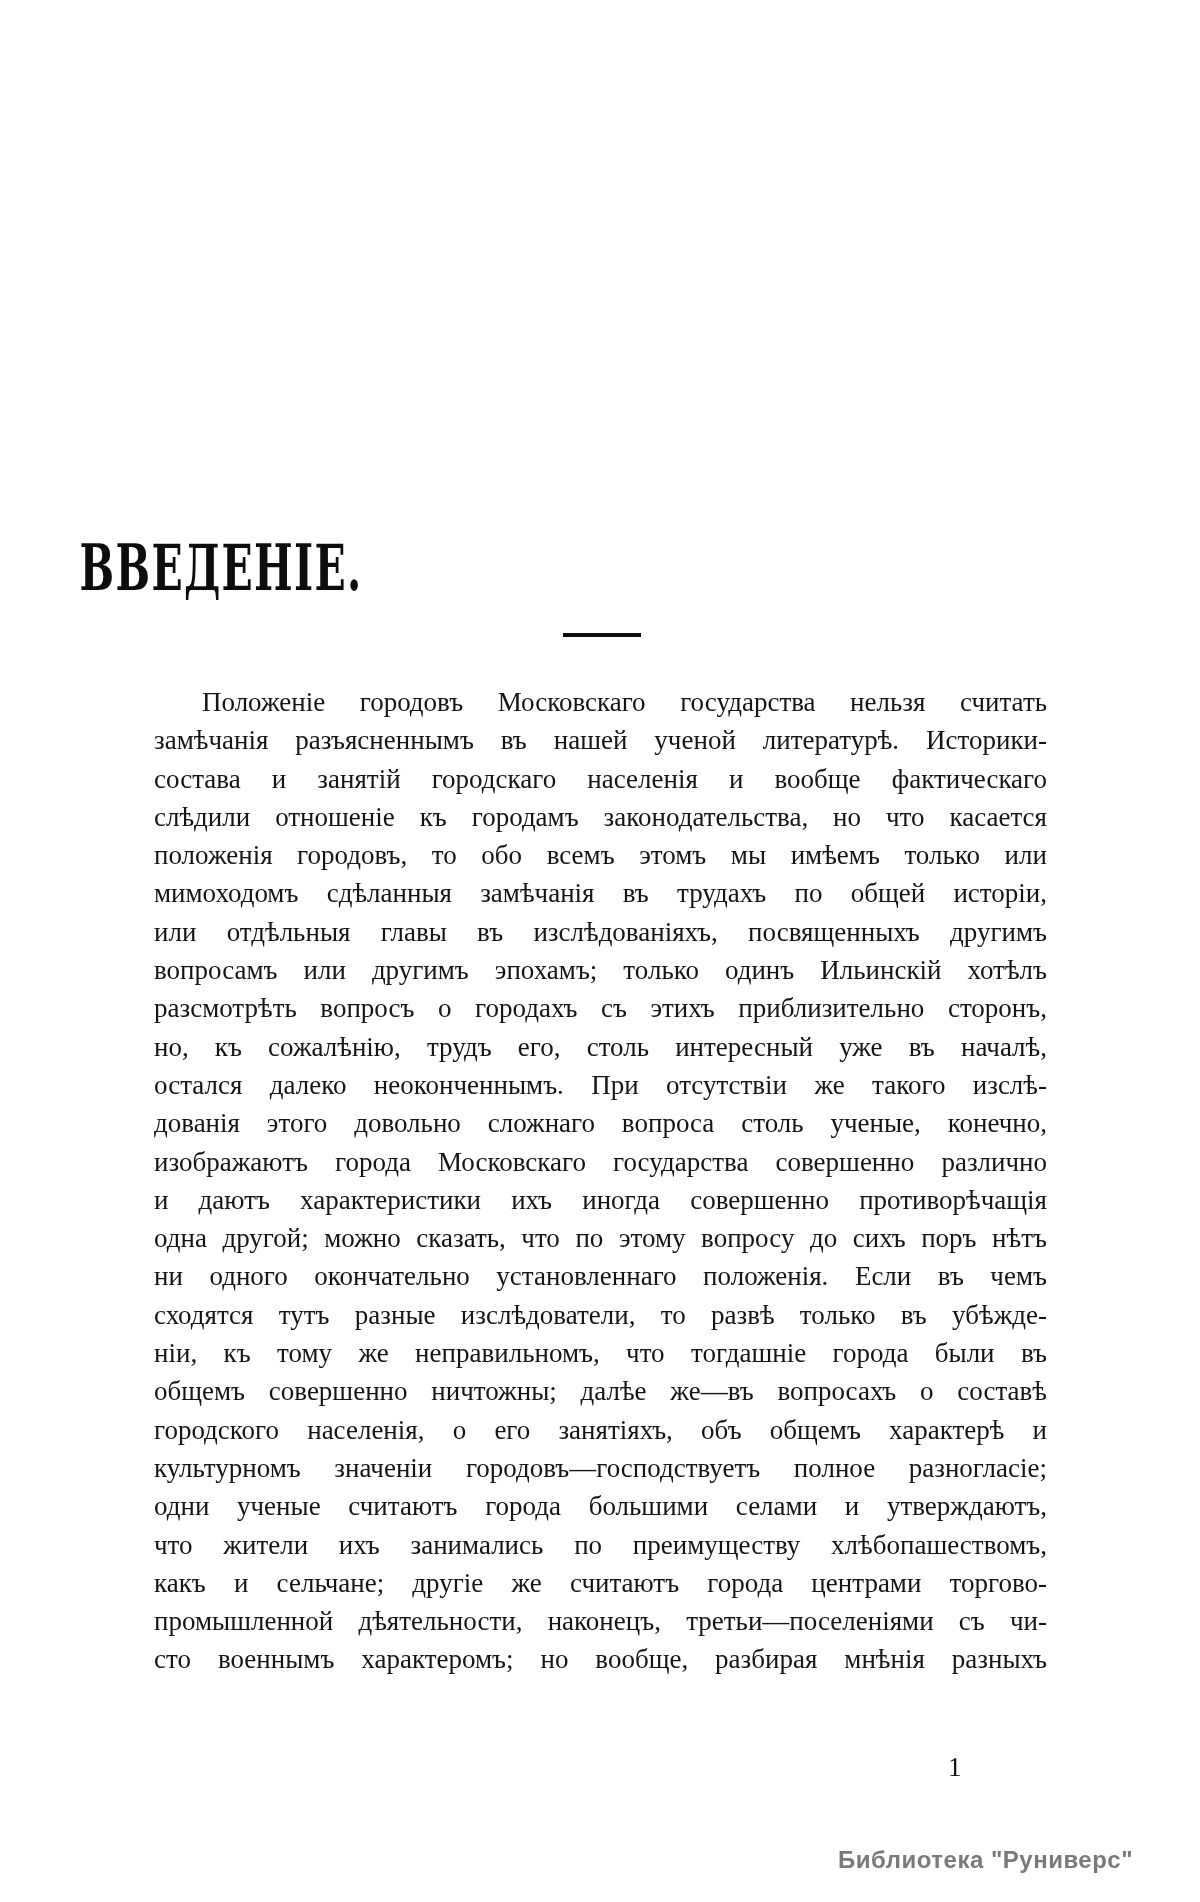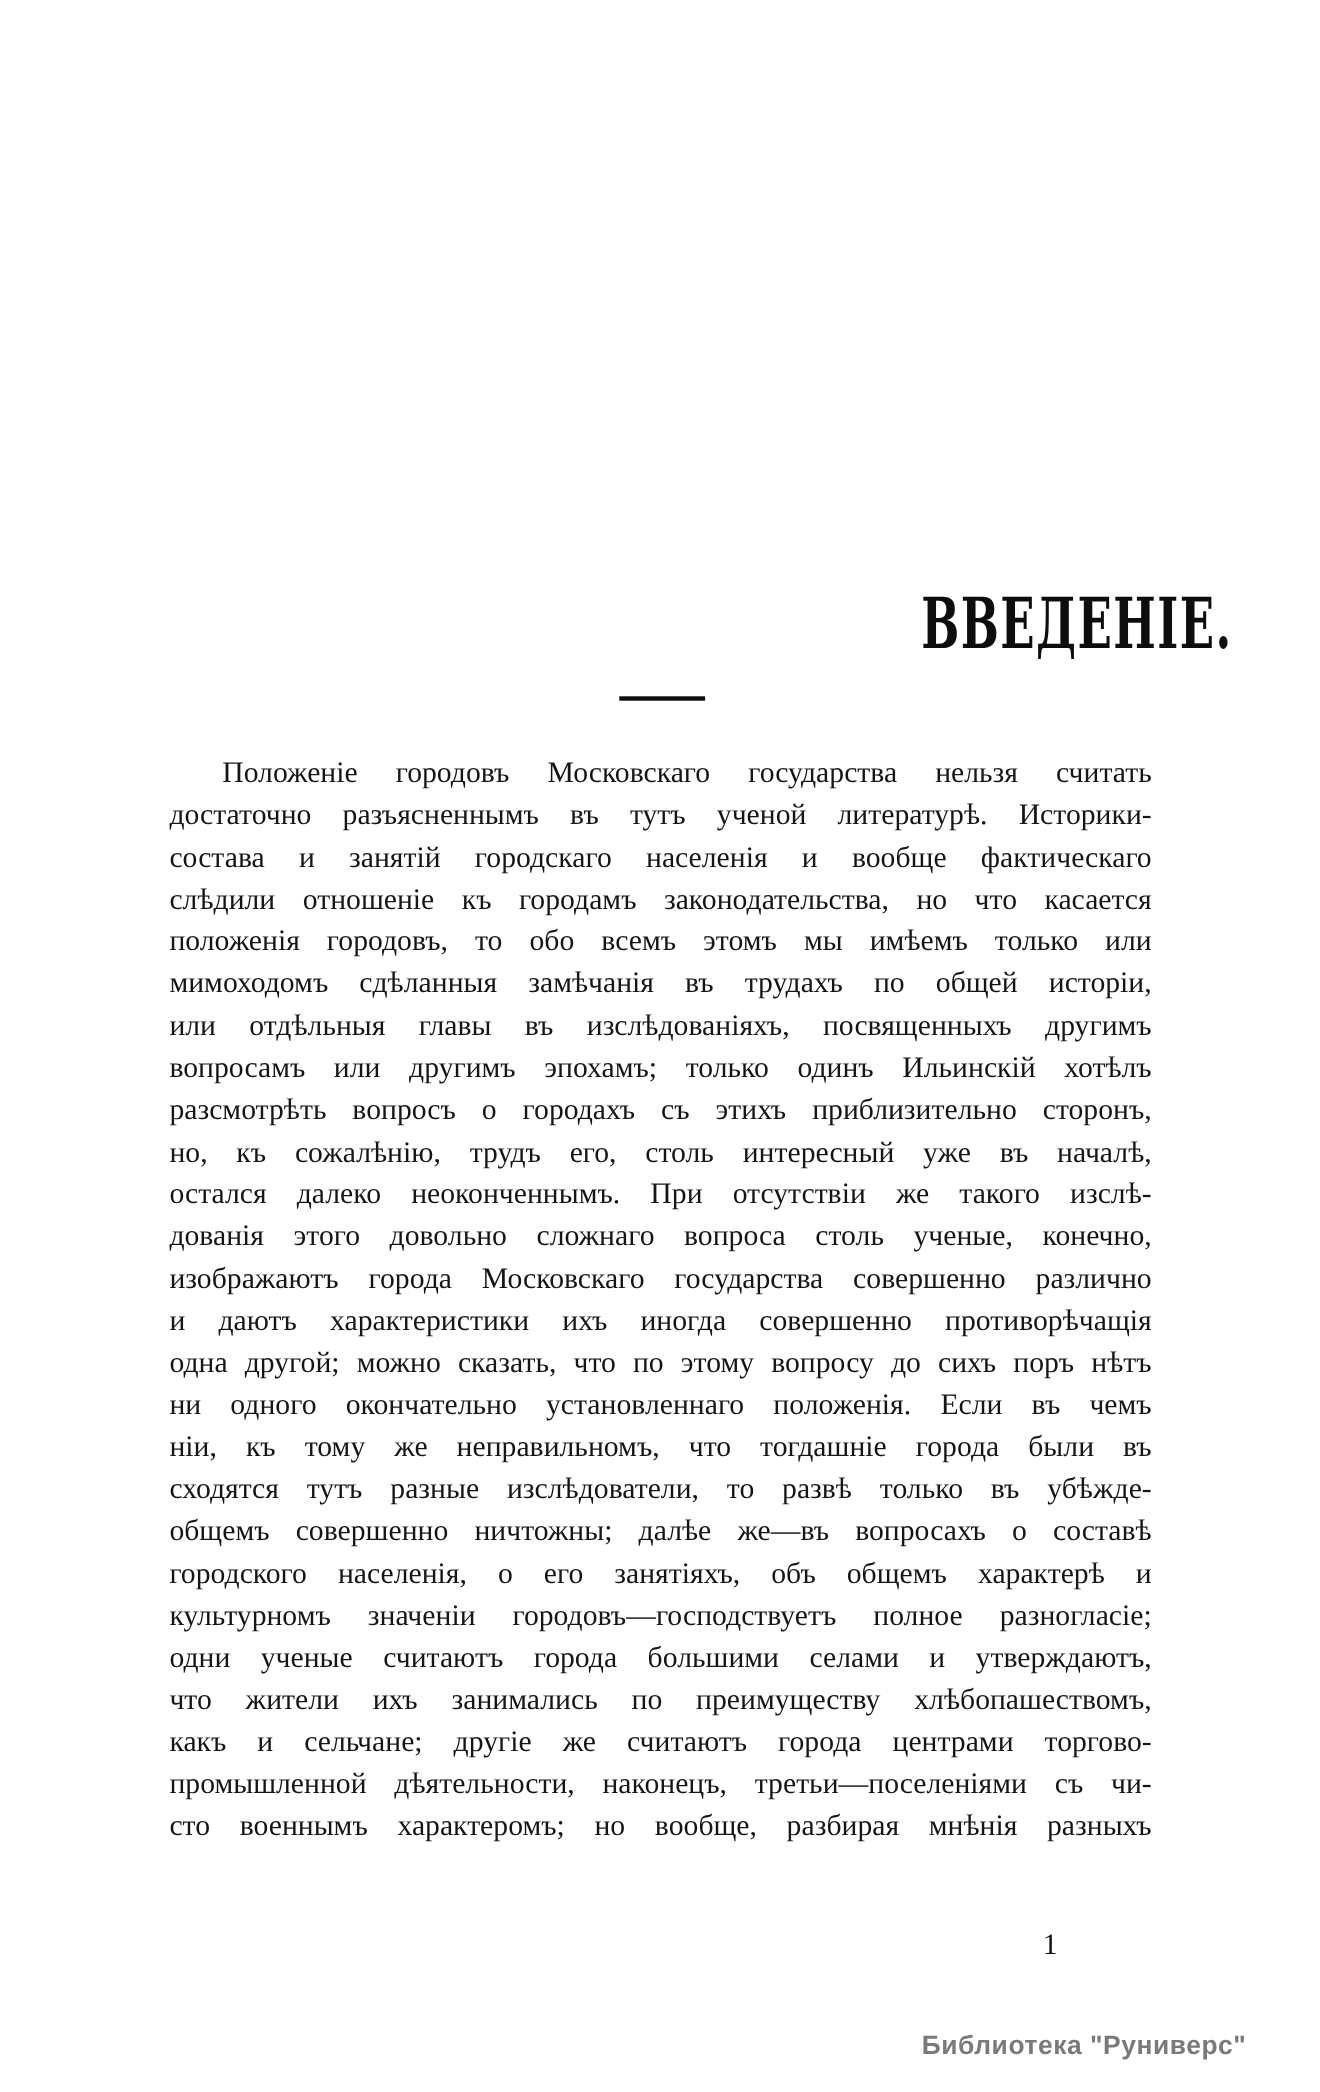--- a/index.html
+++ b/index.html
@@ -14,21 +14,21 @@
     background: #ffffff;
     overflow: hidden;
     font-family: "Liberation Serif", serif;
     color: #111111;
   }
   .chapter-title-wrap {
     position: absolute;
     top: 536px;
     left: 0;
     width: 1200px;
-    text-align: right;
+    text-align: left;
   }
   .chapter-title {
     display: inline-block;
     font-family: "DejaVu Serif", serif;
     font-weight: bold;
     font-size: 64px;
     line-height: 64px;
     letter-spacing: 2px;
     transform: scaleX(0.64);
     transform-origin: center;
@@ -88,37 +88,37 @@
 <div class="page">
 
   <div class="chapter-title-wrap">
     <span class="chapter-title">ВВЕДЕНІЕ.</span>
   </div>
 
   <div class="title-rule"></div>
 
   <div class="body-text">
       <div class="text-line">Положеніе городовъ Московскаго государства нельзя считать</div>
-      <div class="text-line">достаточно разъясненнымъ въ тутъ ученой литературѣ. Историки-</div>
+      <div class="text-line">замѣчанія разъясненнымъ въ нашей ученой литературѣ. Историки-</div>
       <div class="text-line">состава и занятій городскаго населенія и вообще фактическаго</div>
       <div class="text-line">слѣдили отношеніе къ городамъ законодательства, но что касается</div>
       <div class="text-line">положенія городовъ, то обо всемъ этомъ мы имѣемъ только или</div>
       <div class="text-line">мимоходомъ сдѣланныя замѣчанія въ трудахъ по общей исторіи,</div>
       <div class="text-line">или отдѣльныя главы въ изслѣдованіяхъ, посвященныхъ другимъ</div>
       <div class="text-line">вопросамъ или другимъ эпохамъ; только одинъ Ильинскій хотѣлъ</div>
       <div class="text-line">разсмотрѣть вопросъ о городахъ съ этихъ приблизительно сторонъ,</div>
       <div class="text-line">но, къ сожалѣнію, трудъ его, столь интересный уже въ началѣ,</div>
       <div class="text-line">остался далеко неоконченнымъ. При отсутствіи же такого изслѣ-</div>
       <div class="text-line">дованія этого довольно сложнаго вопроса столь ученые, конечно,</div>
       <div class="text-line">изображаютъ города Московскаго государства совершенно различно</div>
       <div class="text-line">и даютъ характеристики ихъ иногда совершенно противорѣчащія</div>
       <div class="text-line">одна другой; можно сказать, что по этому вопросу до сихъ поръ нѣтъ</div>
       <div class="text-line">ни одного окончательно установленнаго положенія. Если въ чемъ</div>
+      <div class="text-line">сходятся тутъ разные изслѣдователи, то развѣ только въ убѣжде-</div>
       <div class="text-line">ніи, къ тому же неправильномъ, что тогдашніе города были въ</div>
-      <div class="text-line">сходятся тутъ разные изслѣдователи, то развѣ только въ убѣжде-</div>
       <div class="text-line">общемъ совершенно ничтожны; далѣе же—въ вопросахъ о составѣ</div>
       <div class="text-line">городского населенія, о его занятіяхъ, объ общемъ характерѣ и</div>
       <div class="text-line">культурномъ значеніи городовъ—господствуетъ полное разногласіе;</div>
       <div class="text-line">одни ученые считаютъ города большими селами и утверждаютъ,</div>
       <div class="text-line">что жители ихъ занимались по преимуществу хлѣбопашествомъ,</div>
       <div class="text-line">какъ и сельчане; другіе же считаютъ города центрами торгово-</div>
       <div class="text-line">промышленной дѣятельности, наконецъ, третьи—поселеніями съ чи-</div>
       <div class="text-line">сто военнымъ характеромъ; но вообще, разбирая мнѣнія разныхъ</div>
     </div>
 

